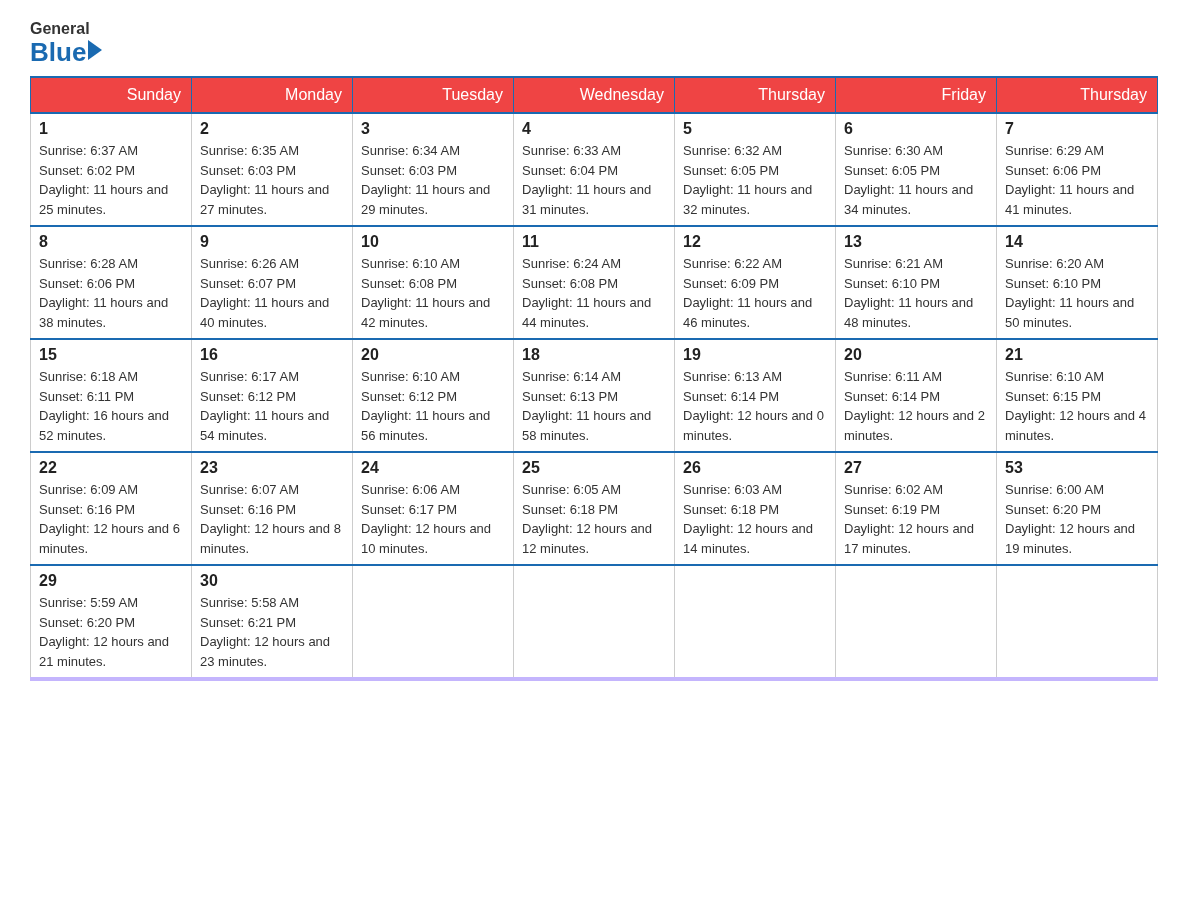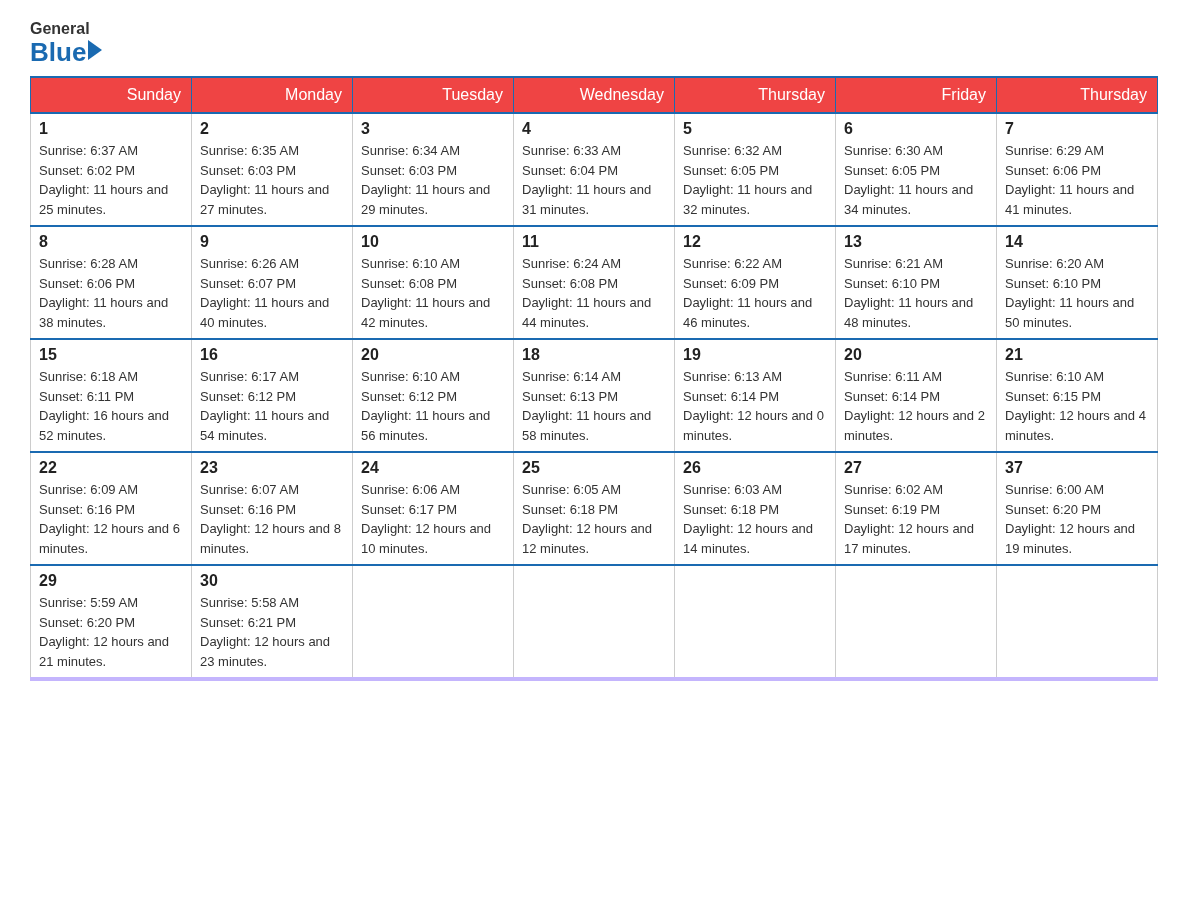--- a/index.html
+++ b/index.html
@@ -349,21 +349,21 @@
       </td>
         <td>
         <span class="day-number">27</span>
         <div class="day-info">
           <span>Sunrise: 6:02 AM</span><br>
           <span>Sunset: 6:19 PM</span><br>
           <span>Daylight: 12 hours and 17 minutes.</span>
         </div>
       </td>
         <td>
-        <span class="day-number">37</span>
+        <span class="day-number">53</span>
         <div class="day-info">
           <span>Sunrise: 6:00 AM</span><br>
           <span>Sunset: 6:20 PM</span><br>
           <span>Daylight: 12 hours and 19 minutes.</span>
         </div>
       </td>
       </tr>
       <tr class="row-divider">
         <td>
         <span class="day-number">29</span>

